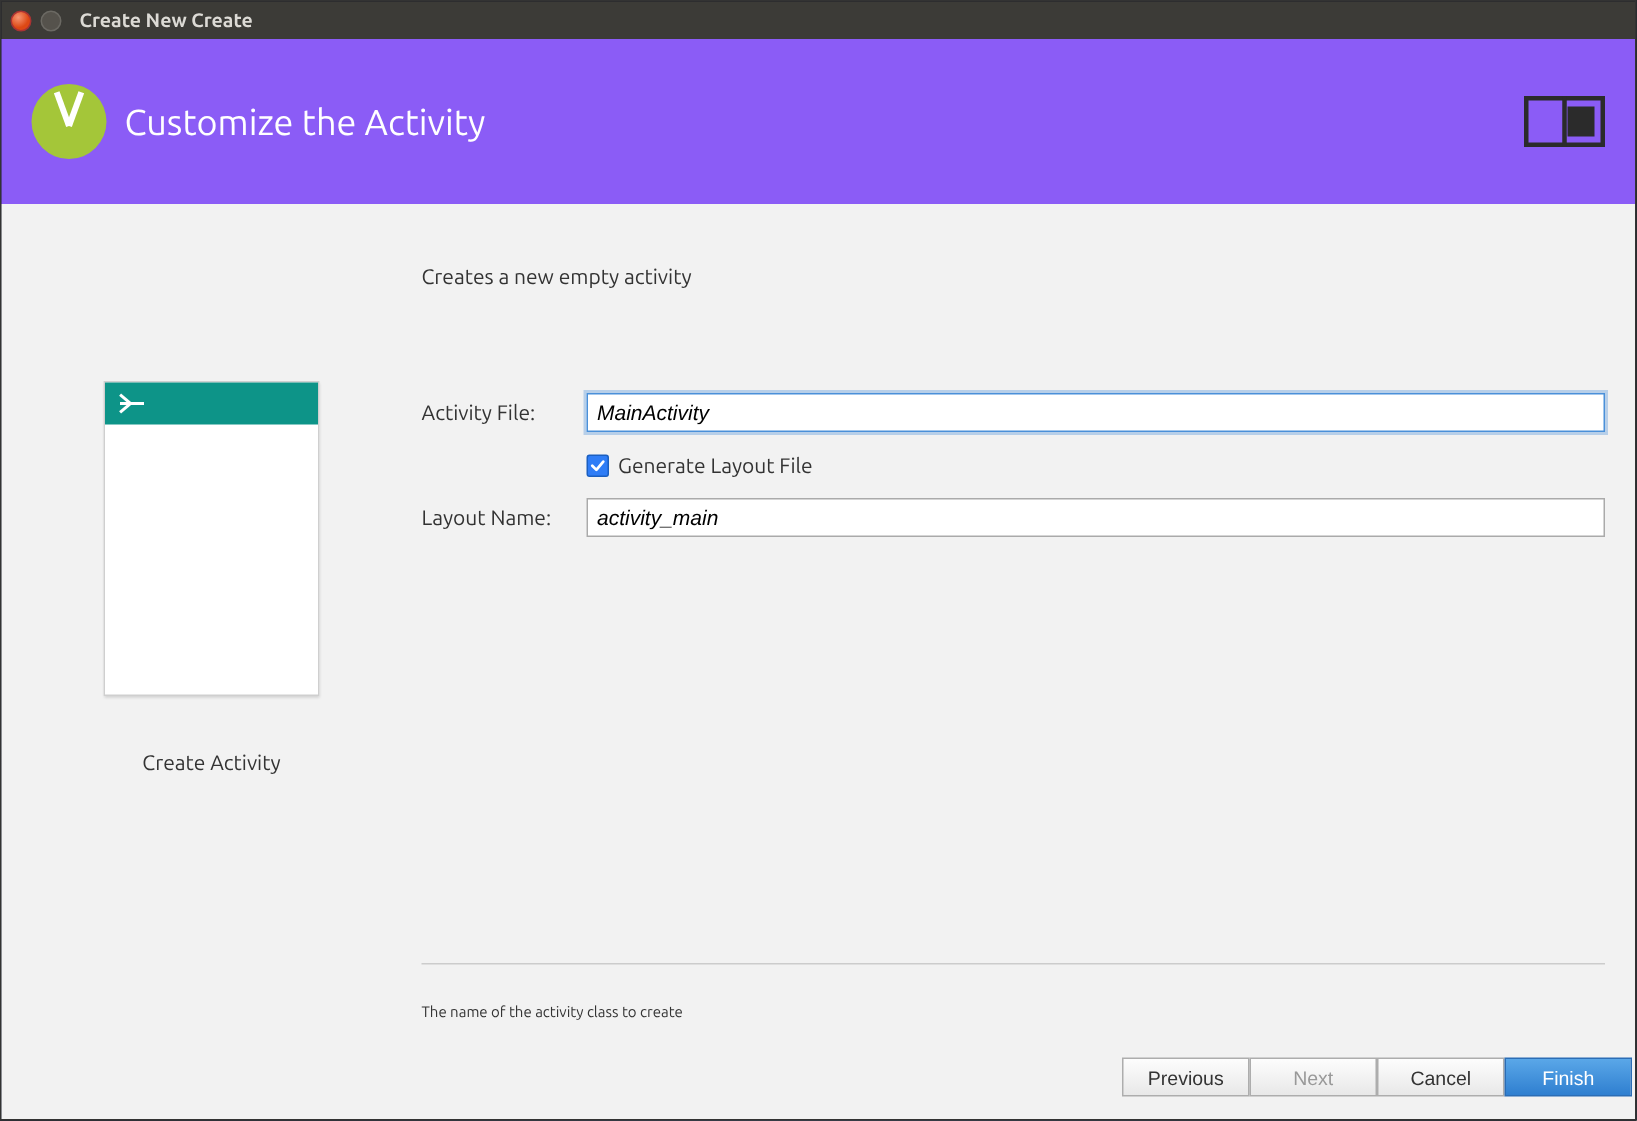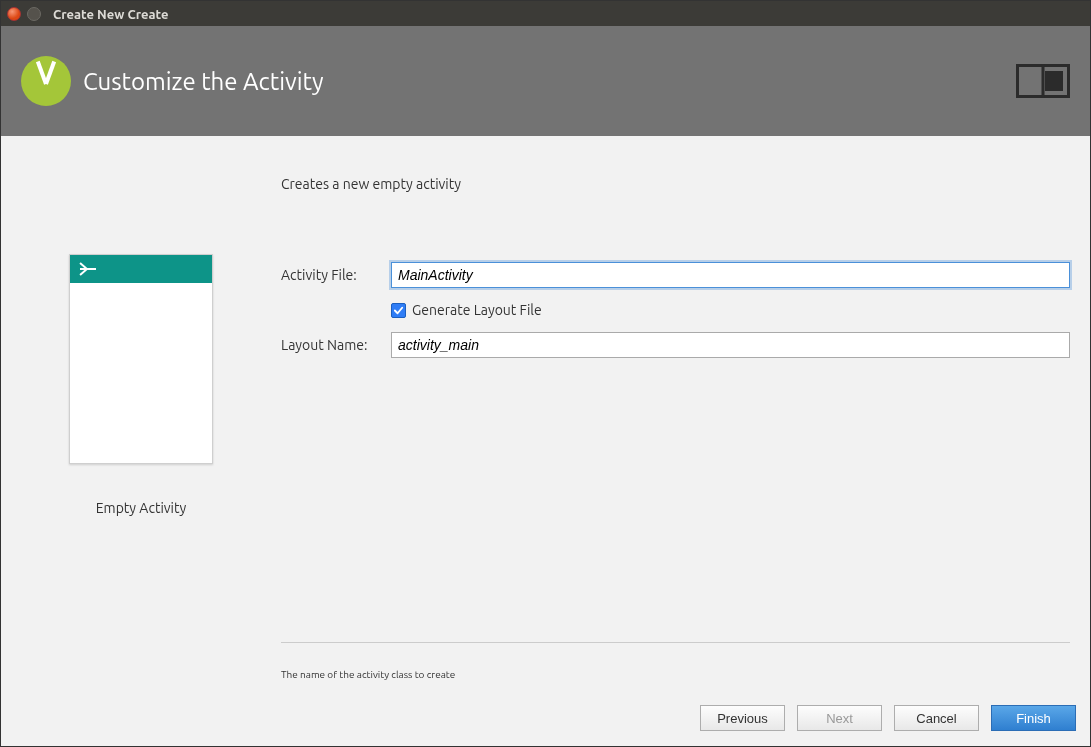--- a/index.html
+++ b/index.html
@@ -15,21 +15,21 @@
   }
   .titlebar {
     height:25px; background:#3c3b37; display:flex; align-items:center;
     padding:0 6px; gap:6px; color:#dcdad5; font-size:13px; font-weight:bold;
   }
   .tb-btn { width:14px; height:14px; border-radius:50%; display:inline-block; }
   .tb-close { background: radial-gradient(circle at 35% 30%, #f79674, #dd4814 60%); border:1px solid #a33; }
   .tb-min   { background:#55524c; border:1px solid #6b6963; }
   .tb-title { margin-left:6px; }
   .header {
-    height:110px; background:#737373; display:flex; align-items:center;
+    height:110px; background:#8b5cf6; display:flex; align-items:center;
     padding:0 20px; color:white;
   }
   .logo {
     width:50px; height:50px; position:relative; margin-right:12px;
   }
   .logo .disc {
     width:50px; height:50px; border-radius:50%; background:#a4c639;
     position:relative;
   }
   .logo .needle {
@@ -89,21 +89,21 @@
   .chk-row { padding-left:110px; display:flex; align-items:flex-end; gap:6px; margin-bottom:14px; }
   .chk {
     width:15px; height:15px; background:#2f7df6; border:1px solid #1b5fc0; border-radius:2px;
     display:flex; align-items:center; justify-content:center;
   }
   .chk svg { width:11px; height:11px; }
   .hr { height:1px; background:#ccc; margin-top:auto; }
   .hint { margin-top:26px; font-size:10px; color:#333; }
   .footer {
     height:56px; background:#f2f2f2; display:flex; align-items:center;
-    justify-content:flex-end; padding:0 14px; gap:12px;
+    justify-content:flex-end; padding:0 2px; gap:0;
   }
   button.btn {
     width:85px; height:26px; border:1px solid #adadad;
     background:linear-gradient(#fdfdfd,#e8e8e8); font-size:13px; color:#333;
     cursor:pointer;
   }
   button.btn:disabled { color:#999; cursor:default; }
   button.primary {
     background:linear-gradient(#5aa7e8,#2f7fd0); color:#fff; border:1px solid #2b6db5;
   }
@@ -131,21 +131,21 @@
     <div class="gallery-icon"></div>
   </div>
 
   <div class="body">
     <div class="preview-col">
       <div class="phone">
         <div class="phone-top">
           <div class="arrow-back"></div>
         </div>
       </div>
-      <div class="preview-cap">Empty Activity</div>
+      <div class="preview-cap">Create Activity</div>
     </div>
 
     <div class="form-col">
       <div class="desc">Creates a new empty activity</div>
 
       <div class="row">
         <label>Activity File:</label>
         <div class="field">
           <input type="text" class="focus" value="MainActivity" style="">
         </div>

